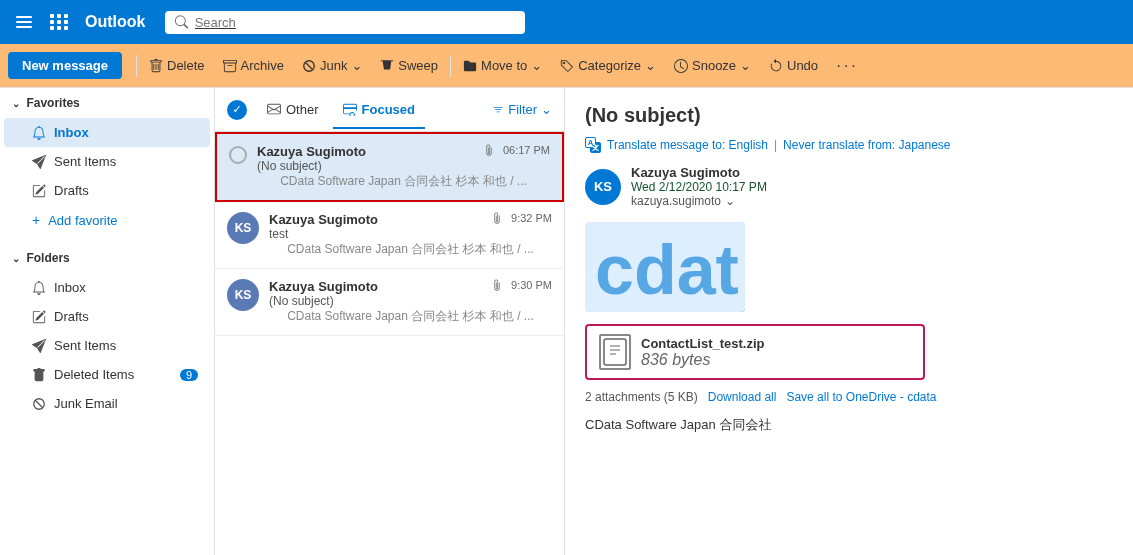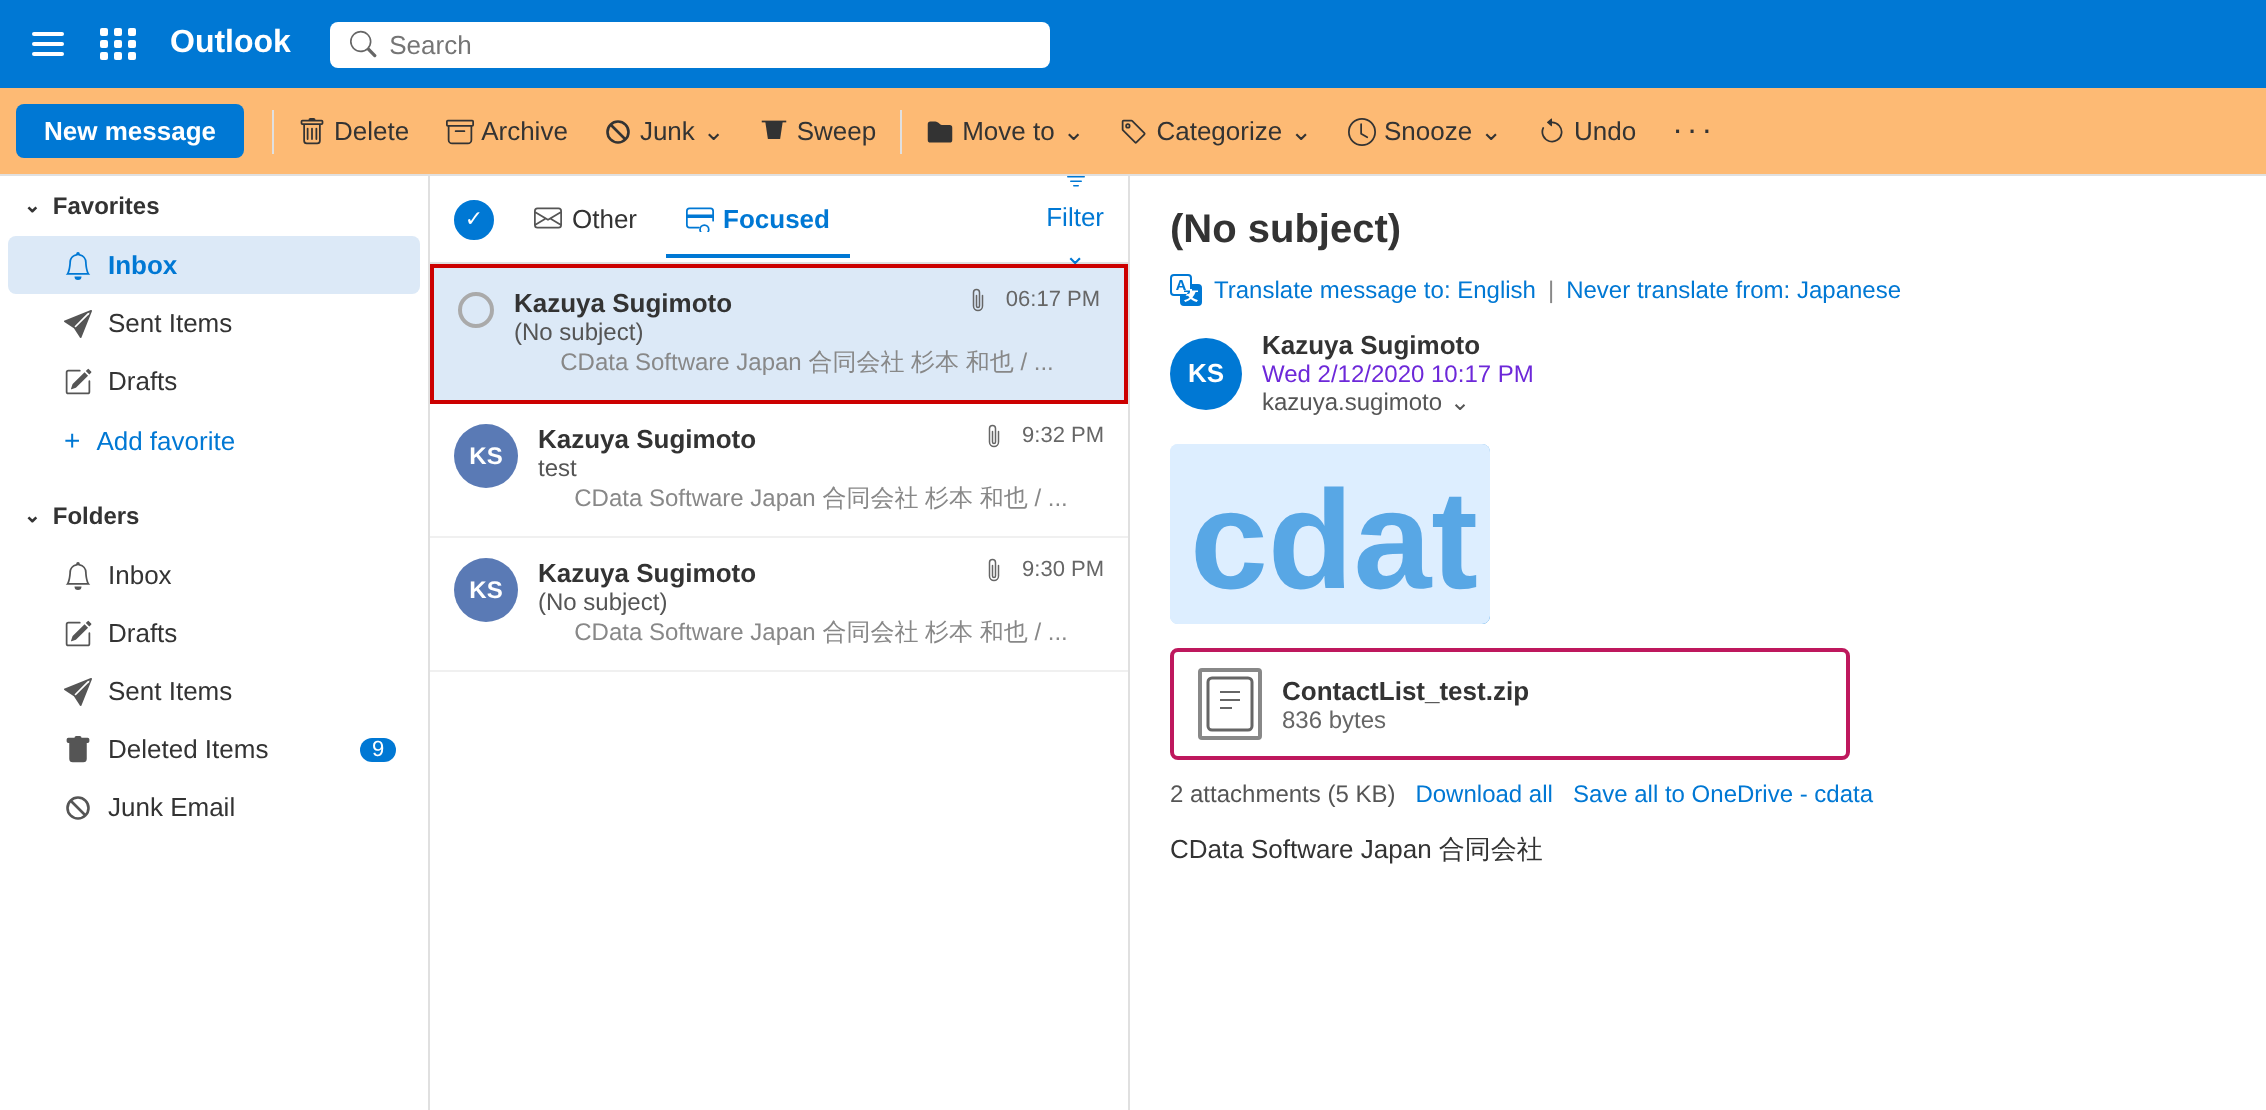--- a/index.html
+++ b/index.html
@@ -25,20 +25,21 @@
       gap: 6px;
       width: 360px;
       margin-left: 10px;
     }
     .search-bar input {
       border: none;
       outline: none;
       font-size: 13px;
       width: 100%;
       color: #333;
+      text-decoration: underline;
     }
 
     
     .toolbar {
       background: #fdba74;
       display: flex;
       align-items: center;
       height: 44px;
       padding: 0 8px;
       gap: 2px;
@@ -168,21 +169,20 @@
     .filter-btn {
       margin-left: auto;
       display: flex;
       align-items: center;
       gap: 4px;
       color: #0078d4;
       background: transparent;
       border: none;
       cursor: pointer;
       font-size: 13px;
-      flex-direction: column;
     }
     .message-list { overflow-y: auto; flex: 1; }
     .message-item {
       display: flex;
       align-items: flex-start;
       padding: 10px 12px;
       cursor: pointer;
       border-bottom: 1px solid #f0f0f0;
       gap: 10px;
     }
@@ -250,21 +250,21 @@
       background: #0078d4;
       color: white;
       display: flex;
       align-items: center;
       justify-content: center;
       font-size: 13px;
       font-weight: 600;
       flex-shrink: 0;
     }
     .sender-info .sender-name { font-weight: 600; font-size: 13px; }
-    .sender-info .sender-meta { font-size: 12px; color: #6d28d9; }
+    .sender-info .sender-meta { font-size: 12px; color: #14532d; }
     .sender-info .sender-email { font-size: 12px; color: #555; display: flex; align-items: center; gap: 4px; }
     .email-preview-img {
       width: 160px;
       height: 90px;
       background: linear-gradient(135deg, #ddeeff 30%, #0078d4 100%);
       border-radius: 4px;
       display: flex;
       align-items: center;
       justify-content: center;
       margin-bottom: 12px;
@@ -285,21 +285,21 @@
       height: 36px;
       border: 2px solid #888;
       border-radius: 2px;
       display: flex;
       align-items: center;
       justify-content: center;
       position: relative;
       flex-shrink: 0;
     }
     .attachment-info .att-name { font-size: 13px; font-weight: 600; }
-    .attachment-info .att-size { font-size: 12px; color: #666; }
+    .attachment-info .att-size { font-size: 16px; color: #666; font-style: italic; }
     .attachments-meta {
       font-size: 12px;
       color: #555;
       display: flex;
       gap: 10px;
     }
     .attachments-meta a { color: #0078d4; text-decoration: none; }
     .email-body-text { font-size: 13px; color: #333; margin-top: 12px; }
 
     

